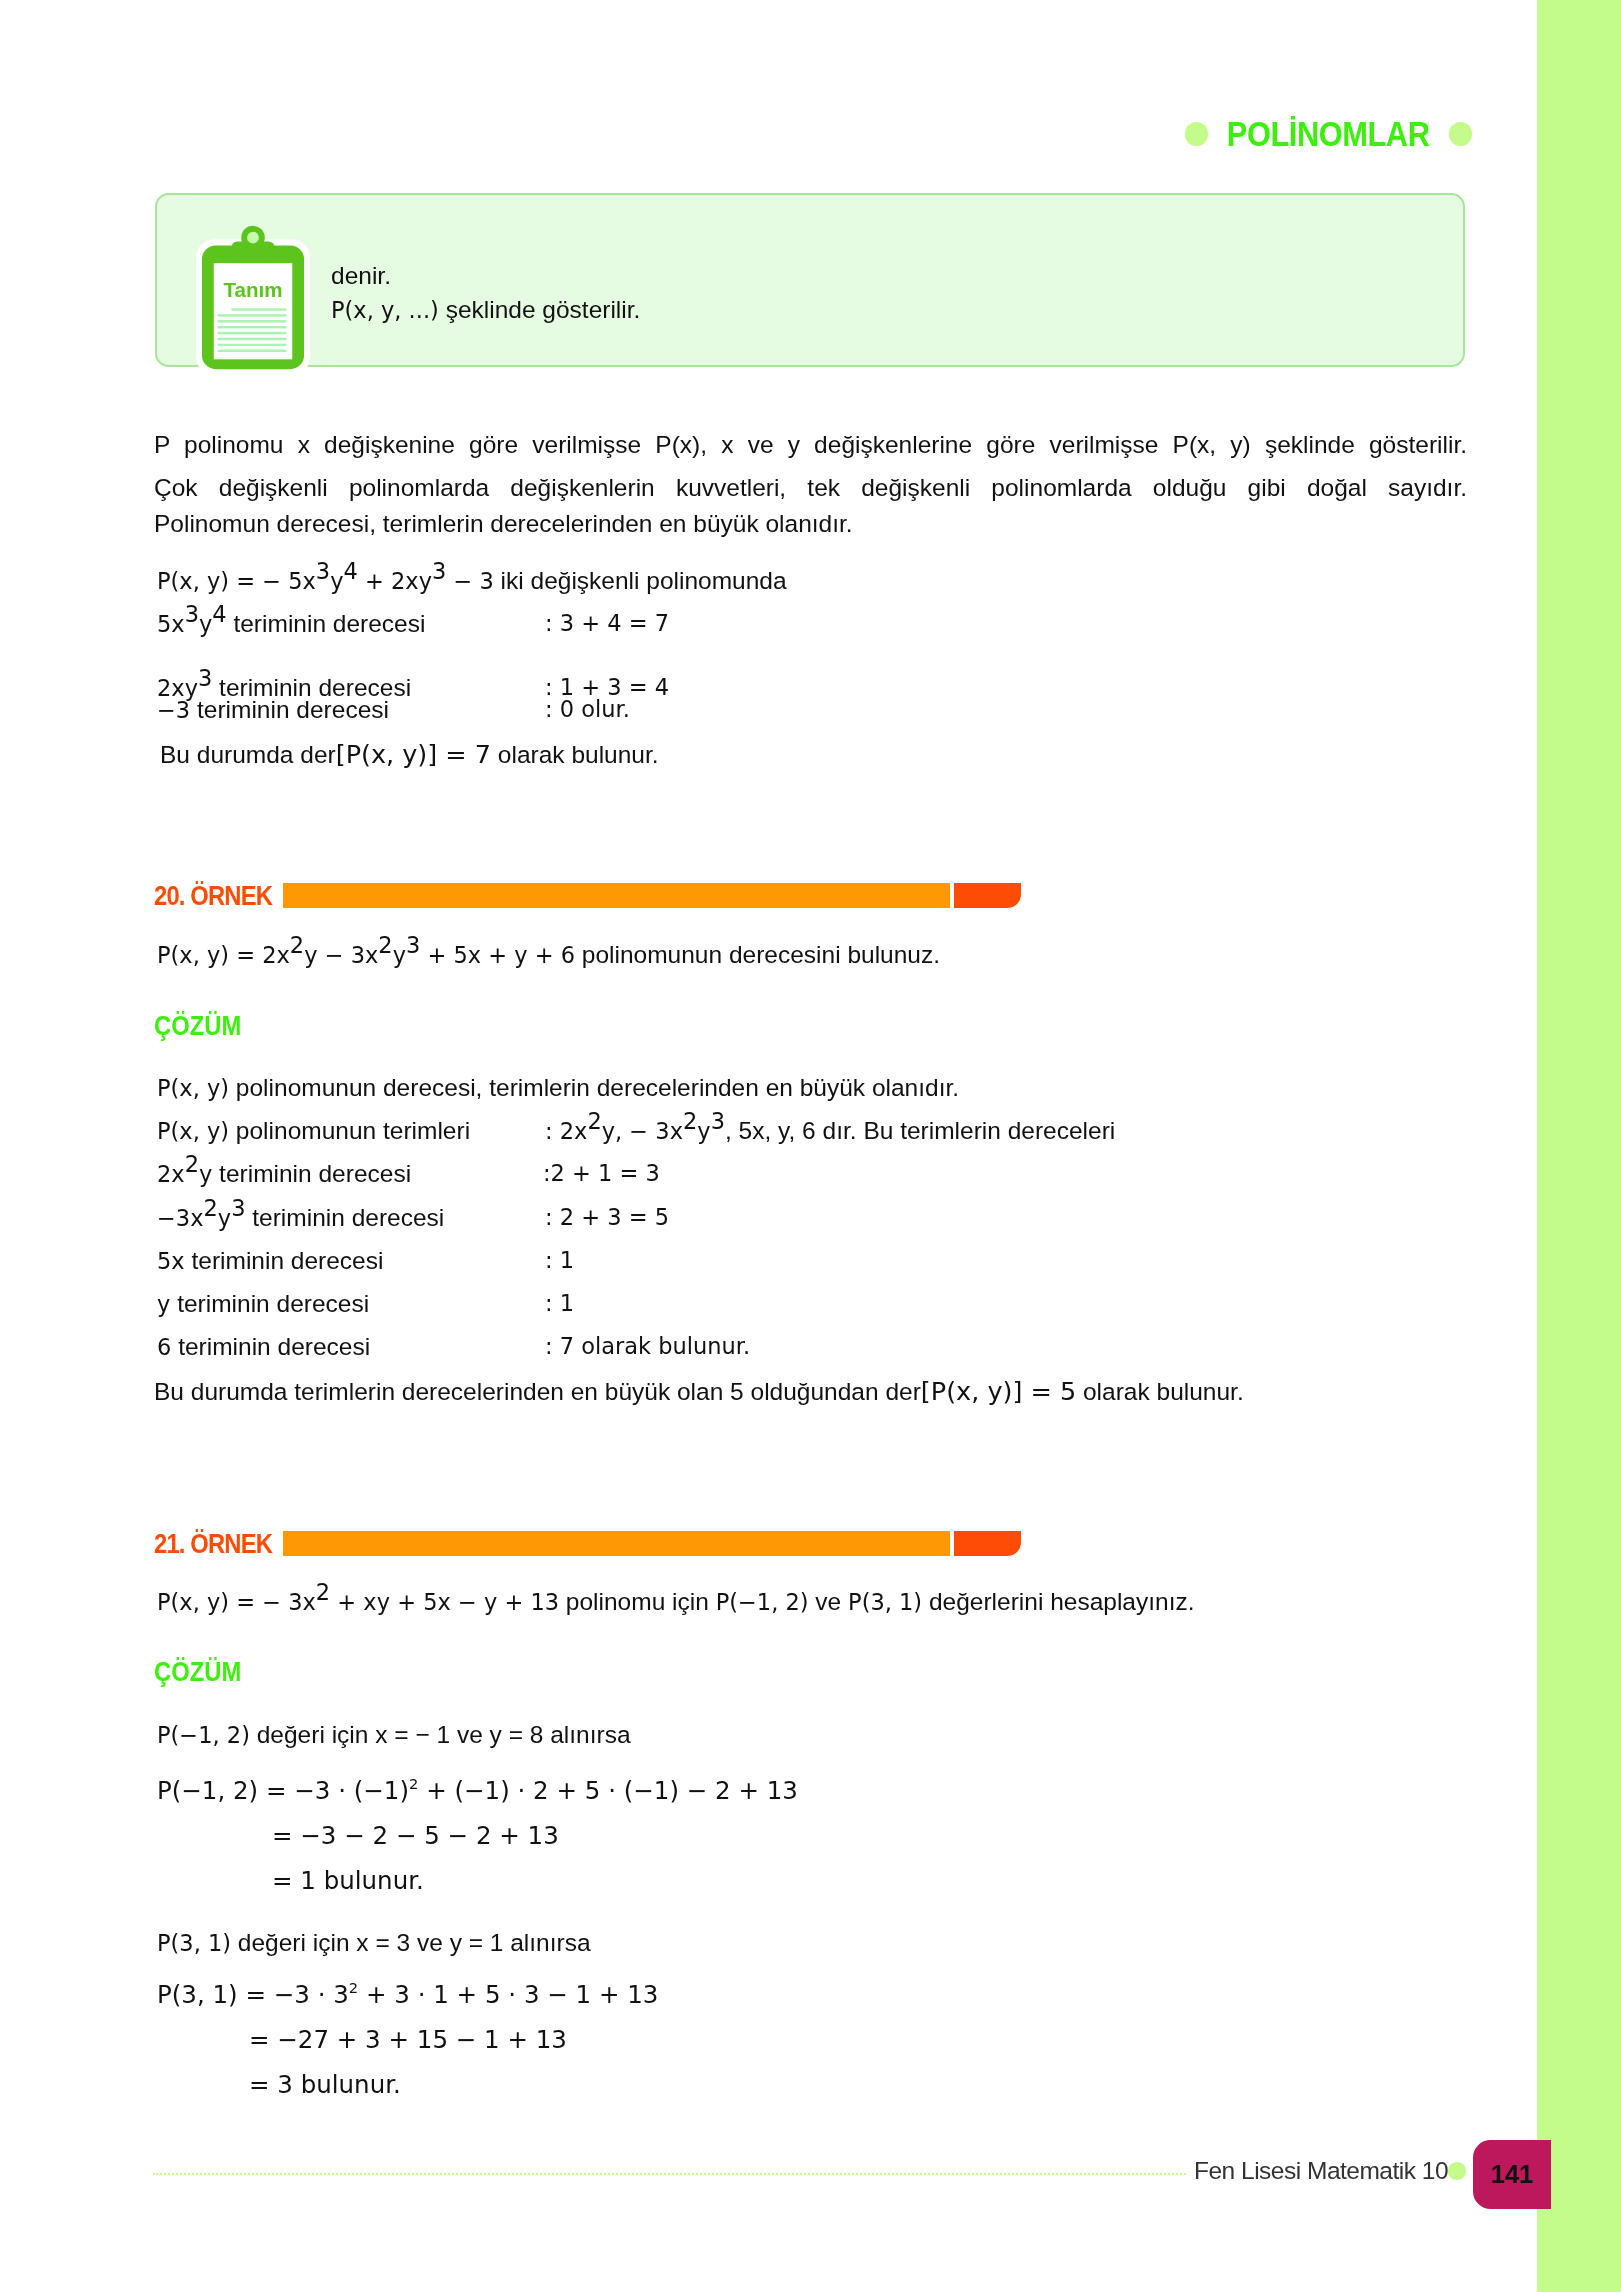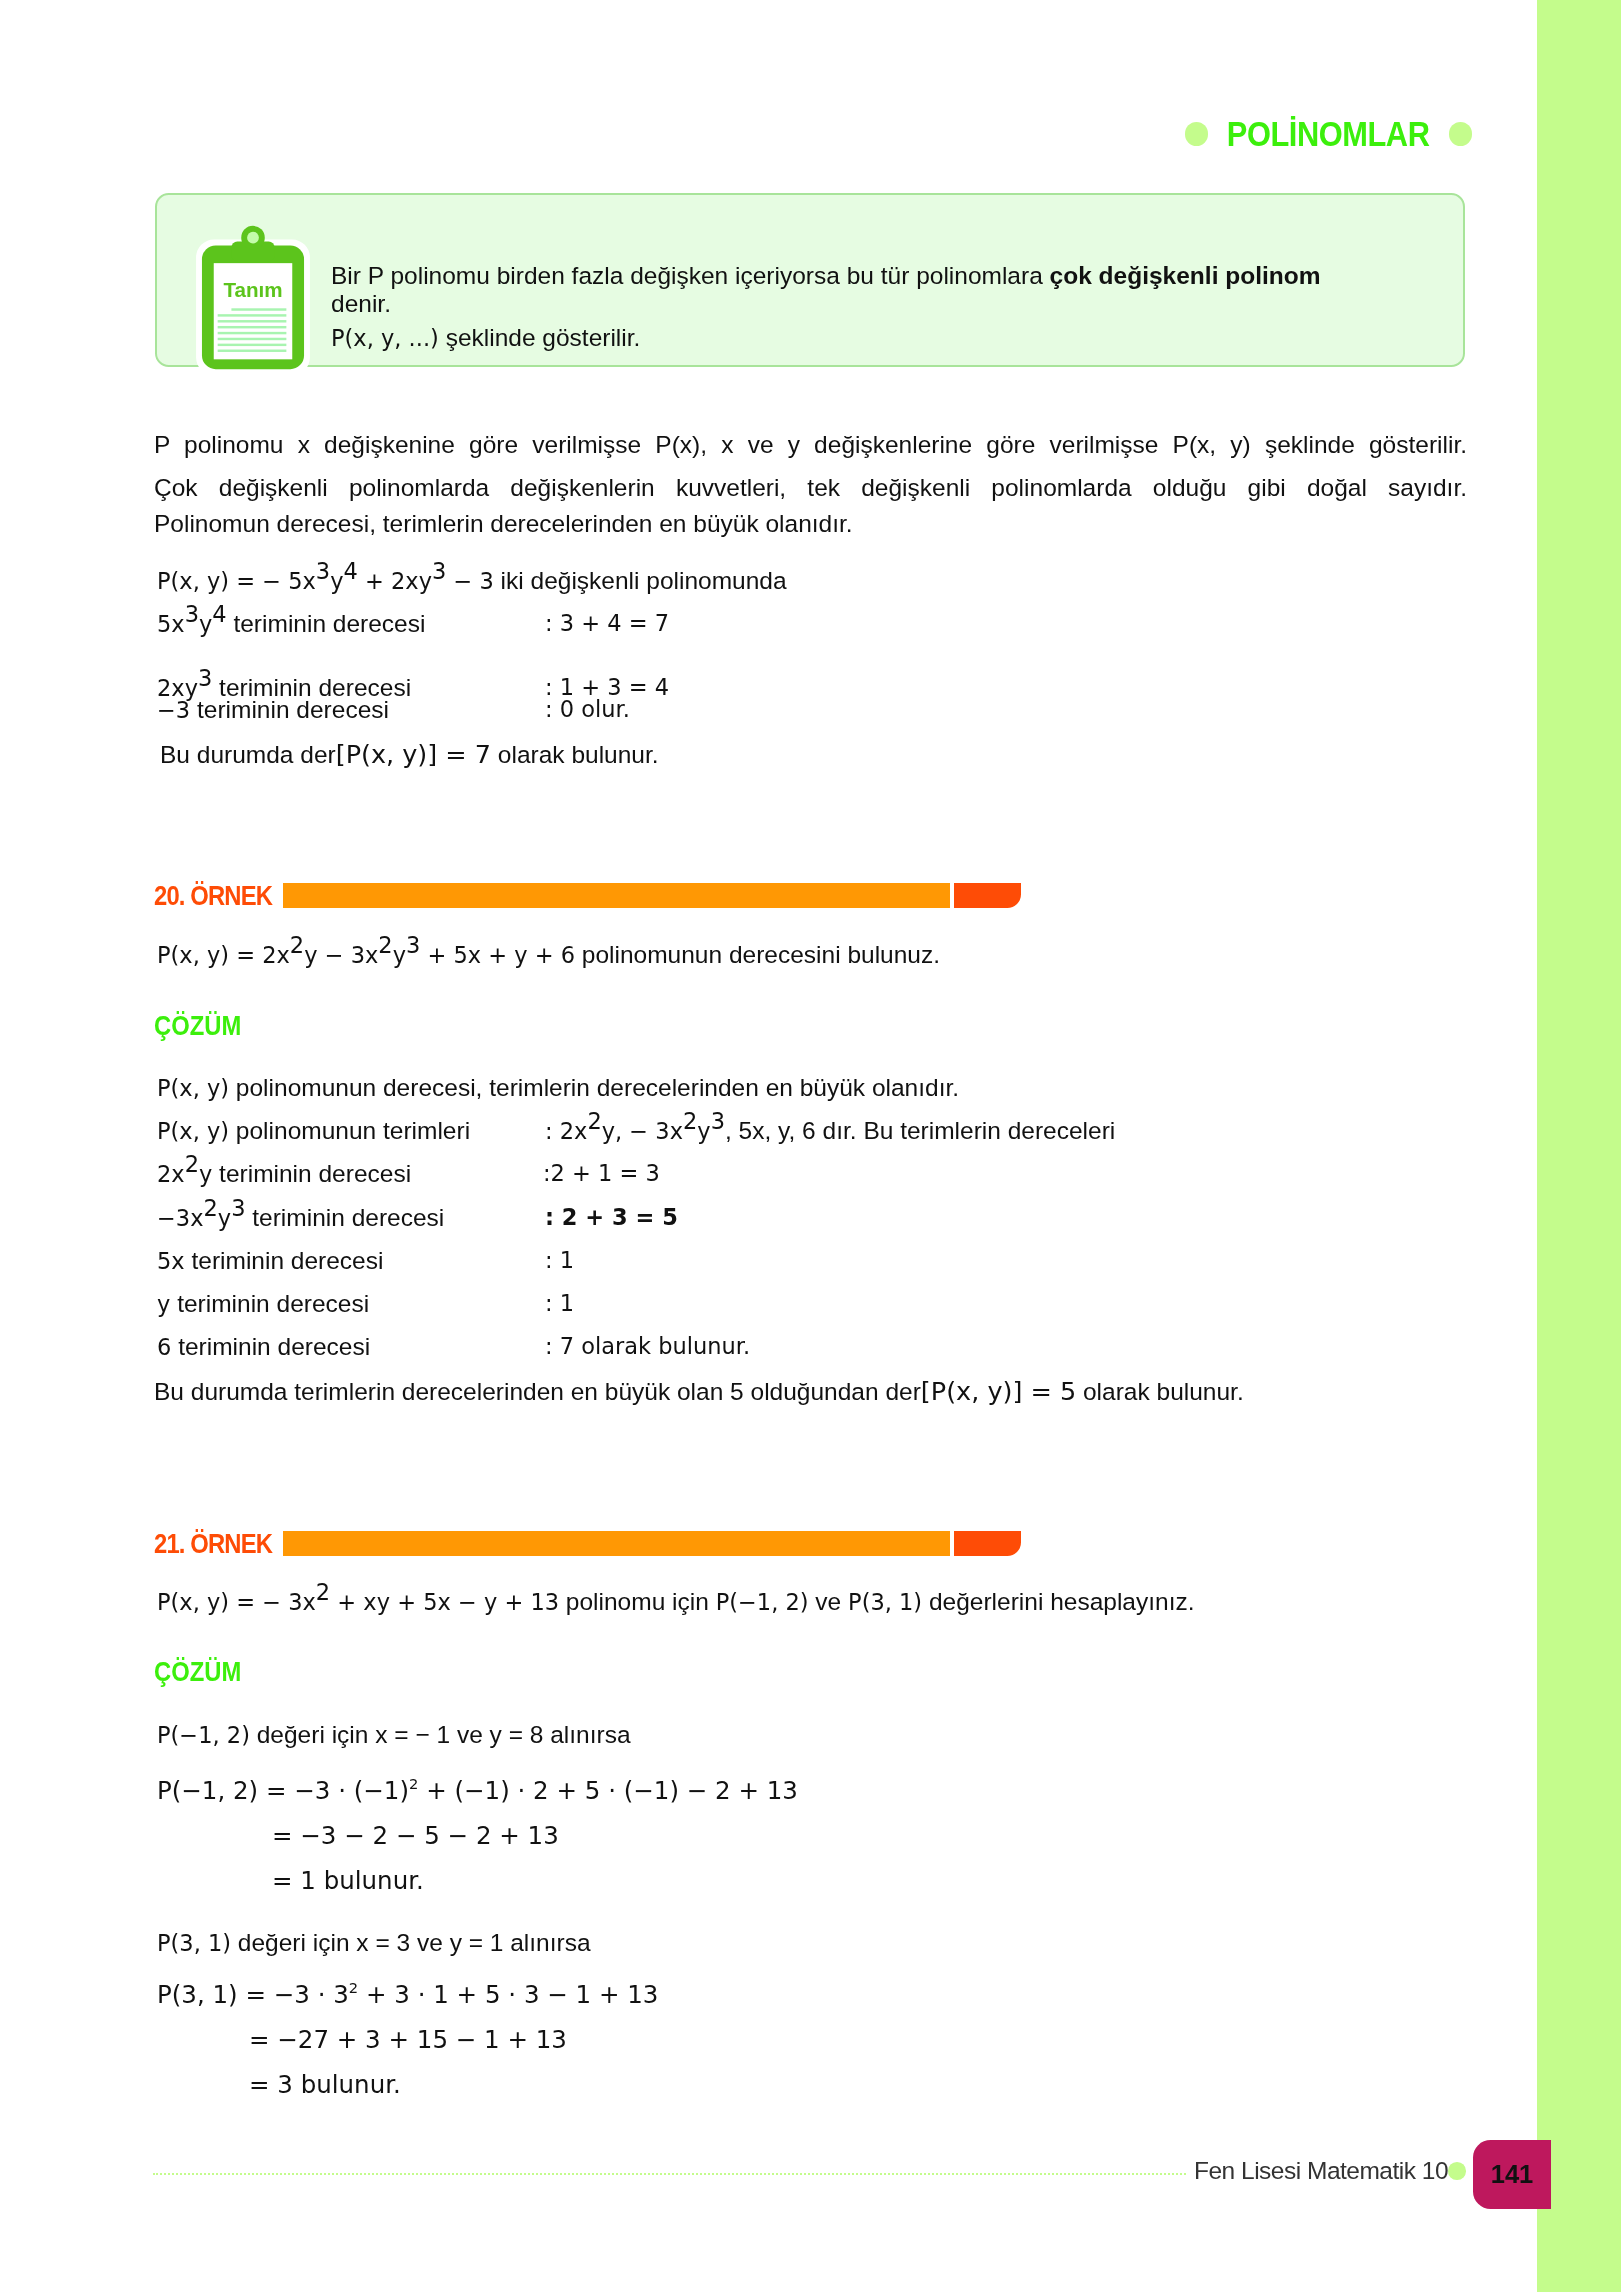--- a/index.html
+++ b/index.html
@@ -81,23 +81,20 @@
     <rect x="38" y="92" width="56" height="2.5" fill="#a8f4b0"></rect>
     <rect x="24" y="98" width="70" height="2.5" fill="#a8f4b0"></rect>
     <rect x="24" y="104" width="70" height="2.5" fill="#a8f4b0"></rect>
     <rect x="24" y="110" width="70" height="2.5" fill="#a8f4b0"></rect>
     <rect x="24" y="116" width="70" height="2.5" fill="#a8f4b0"></rect>
     <rect x="24" y="122" width="70" height="2.5" fill="#a8f4b0"></rect>
     <rect x="24" y="128" width="70" height="2.5" fill="#a8f4b0"></rect>
     <rect x="24" y="134" width="70" height="2.5" fill="#a8f4b0"></rect>
   </svg>
   <div class="def-text">
-    <div>
-      <span>Bir P polinomu birden fazla değişken içeriyorsa bu tür polinomlara </span><b>çok değişkenli polinom</b>
-    </div>
     <div>denir.</div>
     <div style="margin-top:5.9px;">
       <span class="math">P(x, y, ...)</span><span> şeklinde gösterilir.</span>
     </div>
   </div>
 </div>
 
 <div class="body-text justify" style="top:427px;">P polinomu x değişkenine göre verilmişse P(x), x ve y değişkenlerine göre verilmişse P(x, y) şeklinde gösterilir.</div>
 <div class="body-text justify" style="top:470px;">Çok değişkenli polinomlarda değişkenlerin kuvvetleri, tek değişkenli polinomlarda olduğu gibi doğal sayıdır.</div>
 <div class="body-text" style="top:506px;">Polinomun derecesi, terimlerin derecelerinden en büyük olanıdır.</div>
@@ -137,21 +134,21 @@
 <div class="row" style="top:1117px;">
   <span class="math">P(x, y)</span><span> polinomunun terimleri</span>
   <span class="col2" style="left:388px;"><span class="math">: 2x</span><sup class="math">2</sup><span class="math">y, − 3x</span><sup class="math">2</sup><span class="math">y</span><sup class="math">3</sup><span>, 5x, y, 6  dır. Bu terimlerin dereceleri</span></span>
 </div>
 <div class="row" style="top:1160px;">
   <span class="math">2x</span><sup class="math">2</sup><span class="math">y</span><span> teriminin derecesi</span>
   <span class="col2 math" style="left:386px;">:2 + 1 = 3</span>
 </div>
 <div class="row" style="top:1204px;">
   <span class="math">−3x</span><sup class="math">2</sup><span class="math">y</span><sup class="math">3</sup><span> teriminin derecesi</span>
-  <span class="col2 math" style="left:388px;font-weight:bold;">: 2 + 3 = 5</span>
+  <span class="col2 math" style="left:388px;">: 2 + 3 = 5</span>
 </div>
 <div class="row" style="top:1247px;">
   <span class="math">5x</span><span>  teriminin derecesi</span>
   <span class="col2 math" style="left:388px;">: 1</span>
 </div>
 <div class="row" style="top:1290px;">
   <span class="math">y</span><span>  teriminin derecesi</span>
   <span class="col2 math" style="left:388px;">: 1</span>
 </div>
 <div class="row" style="top:1333px;">

